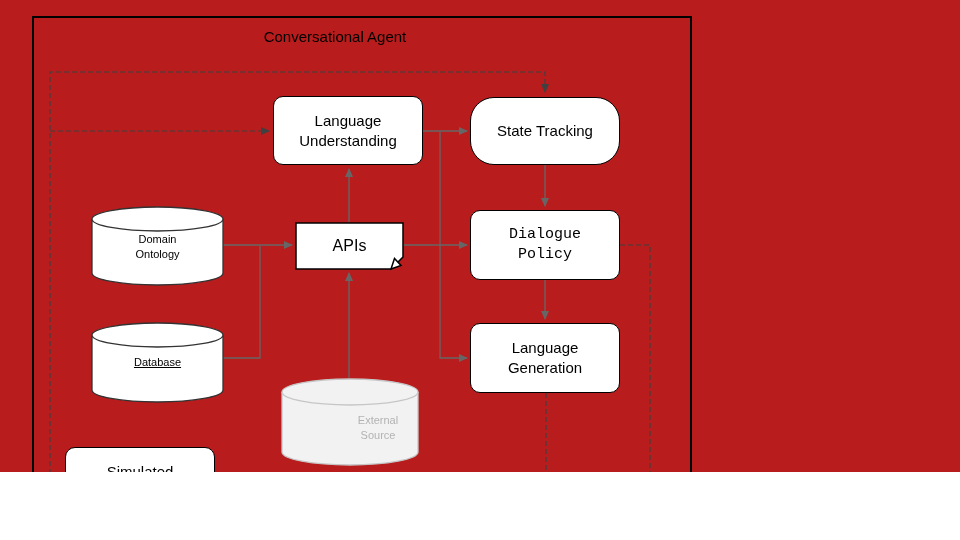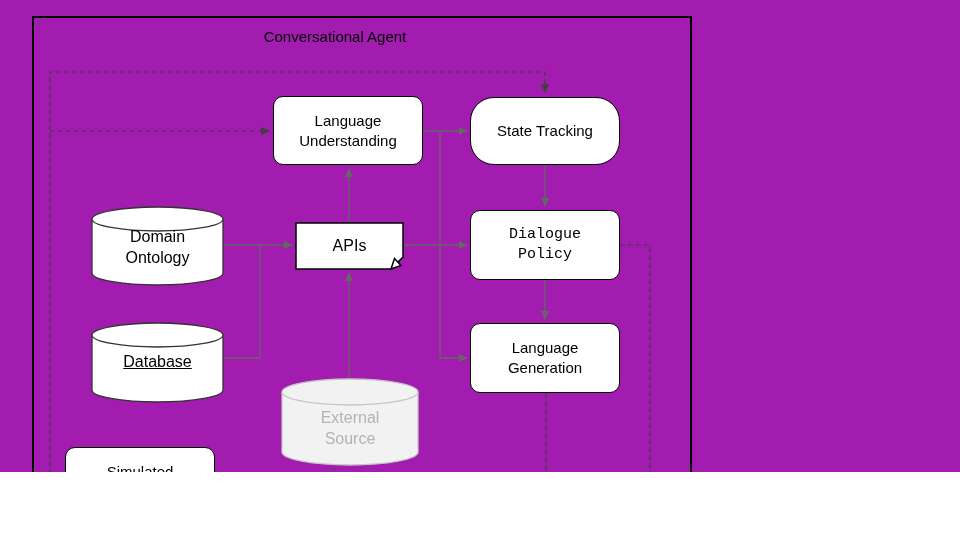--- a/index.html
+++ b/index.html
@@ -1,28 +1,28 @@
 <!DOCTYPE html>
 <html><head>
 <meta charset="utf-8">
 <style>
   html,body { margin:0; padding:0; background:#ffffff; }
   body { width:960px; height:540px; font-family:"Liberation Sans", sans-serif; }
-  .canvas { position:relative; width:960px; height:472px; background:#a21caf; overflow:hidden; }
+  .canvas { position:relative; width:960px; height:472px; background:#b91c1c; overflow:hidden; }
   .frame { position:absolute; left:32px; top:16px; width:660px; height:509px;
            border:2px solid #000; box-sizing:border-box; background:transparent; }
   .title { position:absolute; left:235px; top:28px; width:200px; text-align:center;
            font-size:15px; color:#000; }
   svg.wires { position:absolute; left:0; top:0; width:960px; height:540px; }
   .node { position:absolute; box-sizing:border-box; background:#fff; border:1.5px solid #000;
           border-radius:10px; display:flex; align-items:center; justify-content:center;
           text-align:center; font-size:15px; line-height:1.32; color:#000; white-space:pre-line; }
   .lbl  { position:absolute; display:flex; align-items:center; justify-content:center;
-          text-align:center; font-size:16px; line-height:1.32; color:#000; white-space:pre-line; }
-  .lbl.gray { color:#b3b3b3; }
+          text-align:center; font-size:11px; line-height:1.32; color:#000; white-space:pre-line; }
+  .lbl.gray { color:#b3b3b3;margin-left:28px; }
   .apis-lbl { font-size:16px; }
   path.c { fill:none; stroke:#666666; stroke-width:1.3; }
   path.d { fill:none; stroke:#404040; stroke-width:1.2; stroke-dasharray:5 3; }
   path.shape { fill:#ffffff; stroke:#333333; stroke-width:1.3; }
   path.shape-dis { fill:#f2f2f2; stroke:#c6c6c6; stroke-width:1.3; }
   path.doc { fill:#ffffff; stroke:#000000; stroke-width:1.5; }
 </style>
 </head>
 <body>
 

